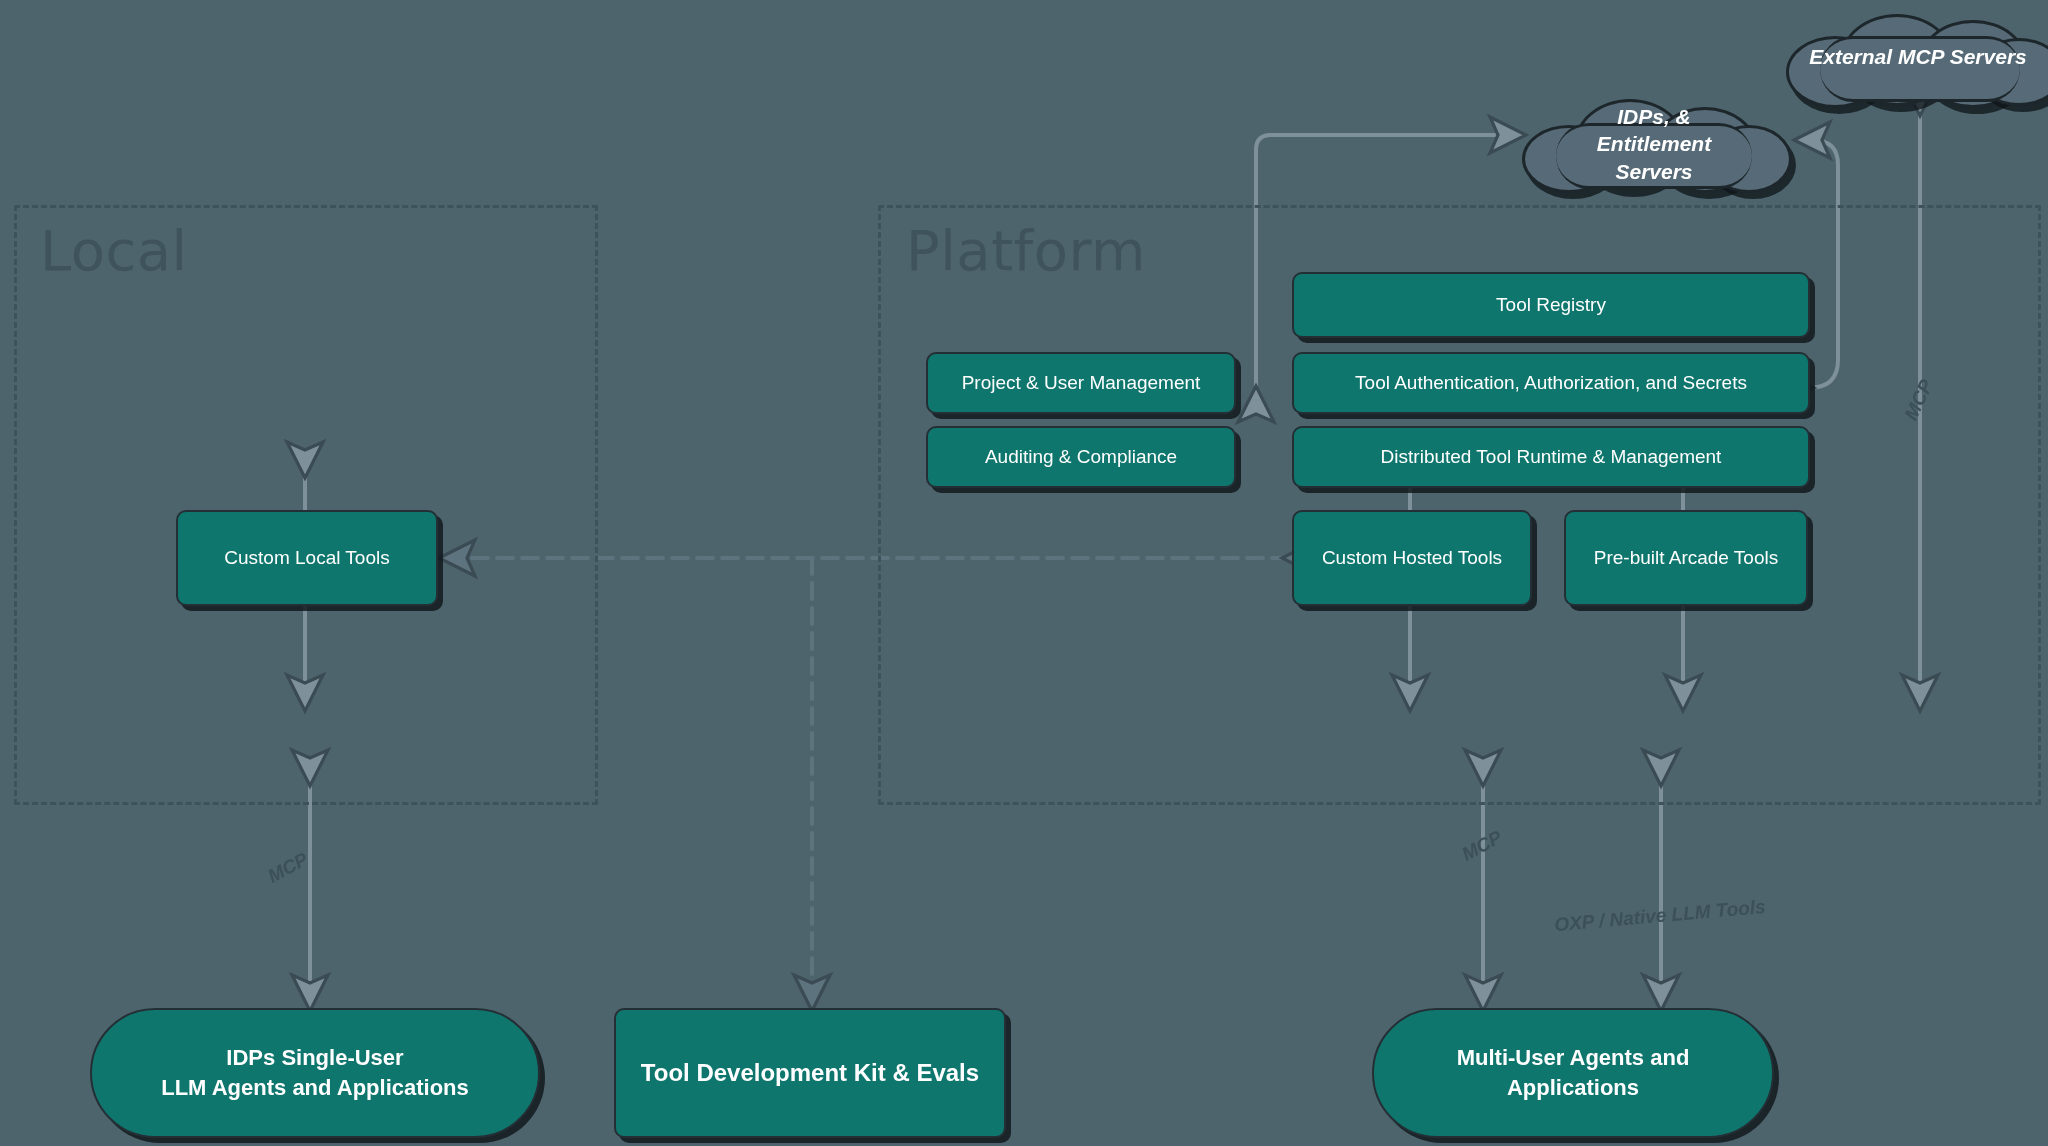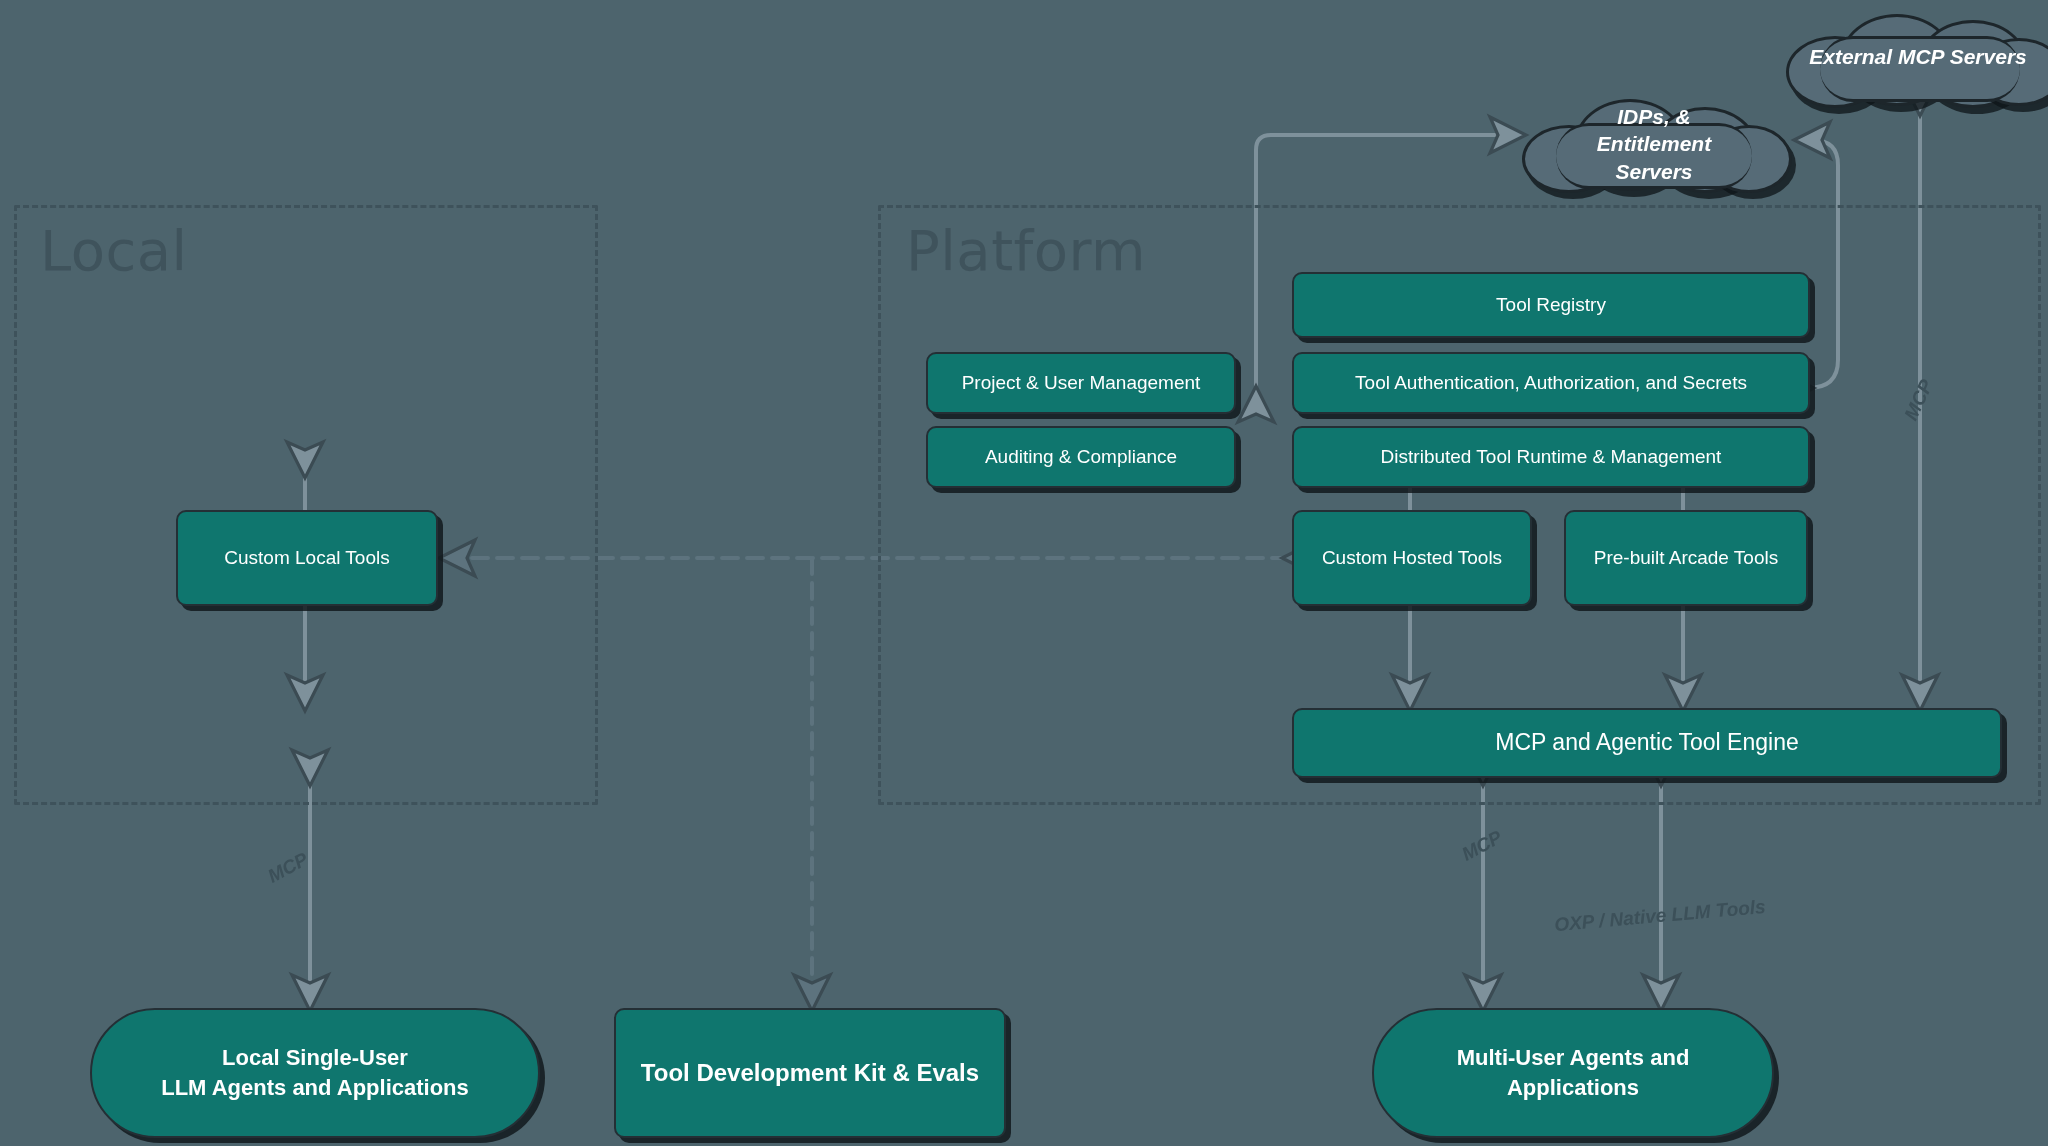--- a/index.html
+++ b/index.html
@@ -143,21 +143,21 @@
     <div class="blob inner" style="left:38px;top:28px;width:196px;height:60px;border-radius:40px;border-left:none;border-right:none;"></div>
     <div class="cloud-label" style="width:180px;">IDPs, &amp; Entitlement Servers</div>
   </div>
 
   <div class="node" style="left:176px;top:510px;width:262px;height:96px;">
     <span>Custom Local Tools</span>
   </div>
 
 
   <div class="node pill" style="left:90px;top:1008px;width:450px;height:130px;flex-direction:column;">
-    <span>Local Single-User</span>
+    <span>IDPs Single-User</span>
     <span>LLM Agents and Applications</span>
   </div>
 
   <div class="node kit" style="left:614px;top:1008px;width:392px;height:130px;">
     <span>Tool Development Kit &amp; Evals</span>
   </div>
 
   <div class="node" style="left:926px;top:352px;width:310px;height:62px;justify-content:center;">
     <span>Project &amp; User Management</span>
   </div>
@@ -179,23 +179,20 @@
   </div>
 
   <div class="node" style="left:1292px;top:510px;width:240px;height:96px;">
     <span>Custom Hosted Tools</span>
   </div>
 
   <div class="node" style="left:1564px;top:510px;width:244px;height:96px;">
     <span>Pre-built Arcade Tools</span>
   </div>
 
-  <div class="node big" style="left:1292px;top:708px;width:710px;height:70px;">
-    <span>MCP and Agentic Tool Engine</span>
-  </div>
 
   <div class="node pill" style="left:1372px;top:1008px;width:402px;height:130px;flex-direction:column;">
     <span>Multi-User Agents and</span>
     <span>Applications</span>
   </div>
 
   <div class="edge-label" style="left:288px;top:868px;transform:translate(-50%,-50%) rotate(-28deg);">MCP</div>
 
   <div class="edge-label" style="left:1919px;top:400px;transform:translate(-50%,-50%) rotate(-65deg);">MCP</div>
 

